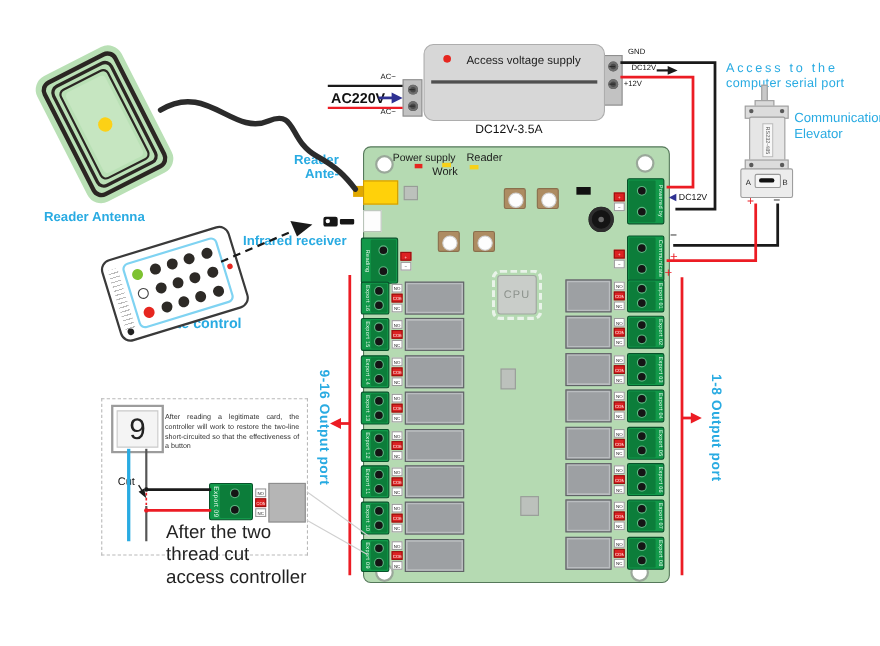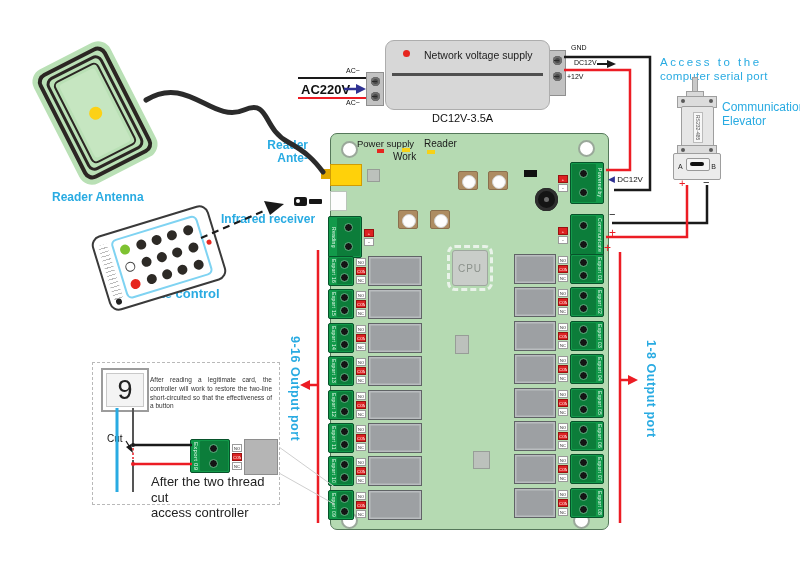--- a/index.html
+++ b/index.html
@@ -118,21 +118,21 @@
   .edgeport .term{width:34px;height:42px;}
   .outlabel{font-size:12.5px;font-weight:bold;letter-spacing:0.5px;z-index:4;}
 
   
   .notebox{left:92px;top:362px;width:186px;height:141px;border:1.5px dashed #b9b9b9;background:#fff;z-index:2;}
   .digit-btn{position:absolute;left:8px;top:5px;width:44px;height:40px;background:#f4f4f4;border:2px solid #9c9c9c;
              box-shadow:inset 0 0 0 3px #fff,inset 0 0 0 4px #c9c9c9;display:flex;align-items:center;
              justify-content:center;font-size:27px;color:#222;}
   .note-para{position:absolute;left:57px;top:13px;width:122px;font-size:6.5px;line-height:1.35;color:#333;
              text-align:justify;}
-  .note-caption{position:absolute;left:58px;top:111px;width:130px;font-size:13px;color:#222;line-height:1.2;}
+  .note-caption{position:absolute;left:58px;top:111px;width:130px;font-size:17px;color:#222;line-height:1.2;}
   .cutlabel{position:absolute;left:14px;top:70px;font-size:10px;color:#111;}
   #note-term{left:190px;top:439px;display:flex;gap:2px;z-index:3;}
   #note-term .term{width:40px;height:34px;}
   #note-term .term-label{font-size:6px;}
   .btn-back{width:32px;height:34px;background:#b5b5b5;border:1px solid #8e8e8e;}
 
   .title{left:260px;top:537px;width:440px;text-align:center;font-size:15px;font-weight:bold;
          letter-spacing:0.5px;word-spacing:5px;z-index:4;}
   .lbl12{font-size:12px;font-weight:bold;z-index:4;}
 </style>
@@ -141,21 +141,21 @@
 
 <div id="canvas">
 
   <div class="abs antenna">
     <div class="coil1"></div>
     <div class="coil2"></div>
     <div class="coil3"></div>
     <div class="ant-panel"></div>
     <div class="ant-dot"></div>
   </div>
-  <div class="abs blue lbl12" style="left:52px;top:190px">Reader Antenna</div>
+  <div class="abs blue lbl12" style="left:40px;top:190px">Reader Antenna</div>
 
   <div class="abs remote">
     <div class="remote-strip"></div>
     <div class="remote-panel">
       <div class="rbtn green"></div>
       <div class="rbtn"></div>
       <div class="rbtn"></div>
       <div class="rbtn"></div>
       <div class="rbtn"></div>
       <div class="rbtn white"></div>
@@ -179,21 +179,21 @@
   </div>
   <div class="abs irr-bar"></div>
   <div class="abs blue lbl12" style="left:221px;top:212px">Infrared receiver</div>
 
   <div class="abs blue lbl12" style="left:234px;top:139px;width:74px;text-align:right;line-height:1.1">
     <div>Reader Ante-</div>
   </div>
 
   <div class="abs psu">
     <div class="psu-led"></div>
-    <div class="psu-name">Network voltage supply</div>
+    <div class="psu-name">Access voltage supply</div>
     <div class="psu-line"></div>
   </div>
   <div class="abs psu-model bold">DC12V-3.5A</div>
 
   <div class="abs tblock" style="left:366px;top:72px;width:16px;height:32px">
     <div class="tscrew" style="top:4px"></div>
     <div class="tscrew" style="top:19px"></div>
   </div>
   <div class="abs tblock" style="left:548px;top:50px;width:16px;height:44px">
     <div class="tscrew" style="top:5px"></div>

